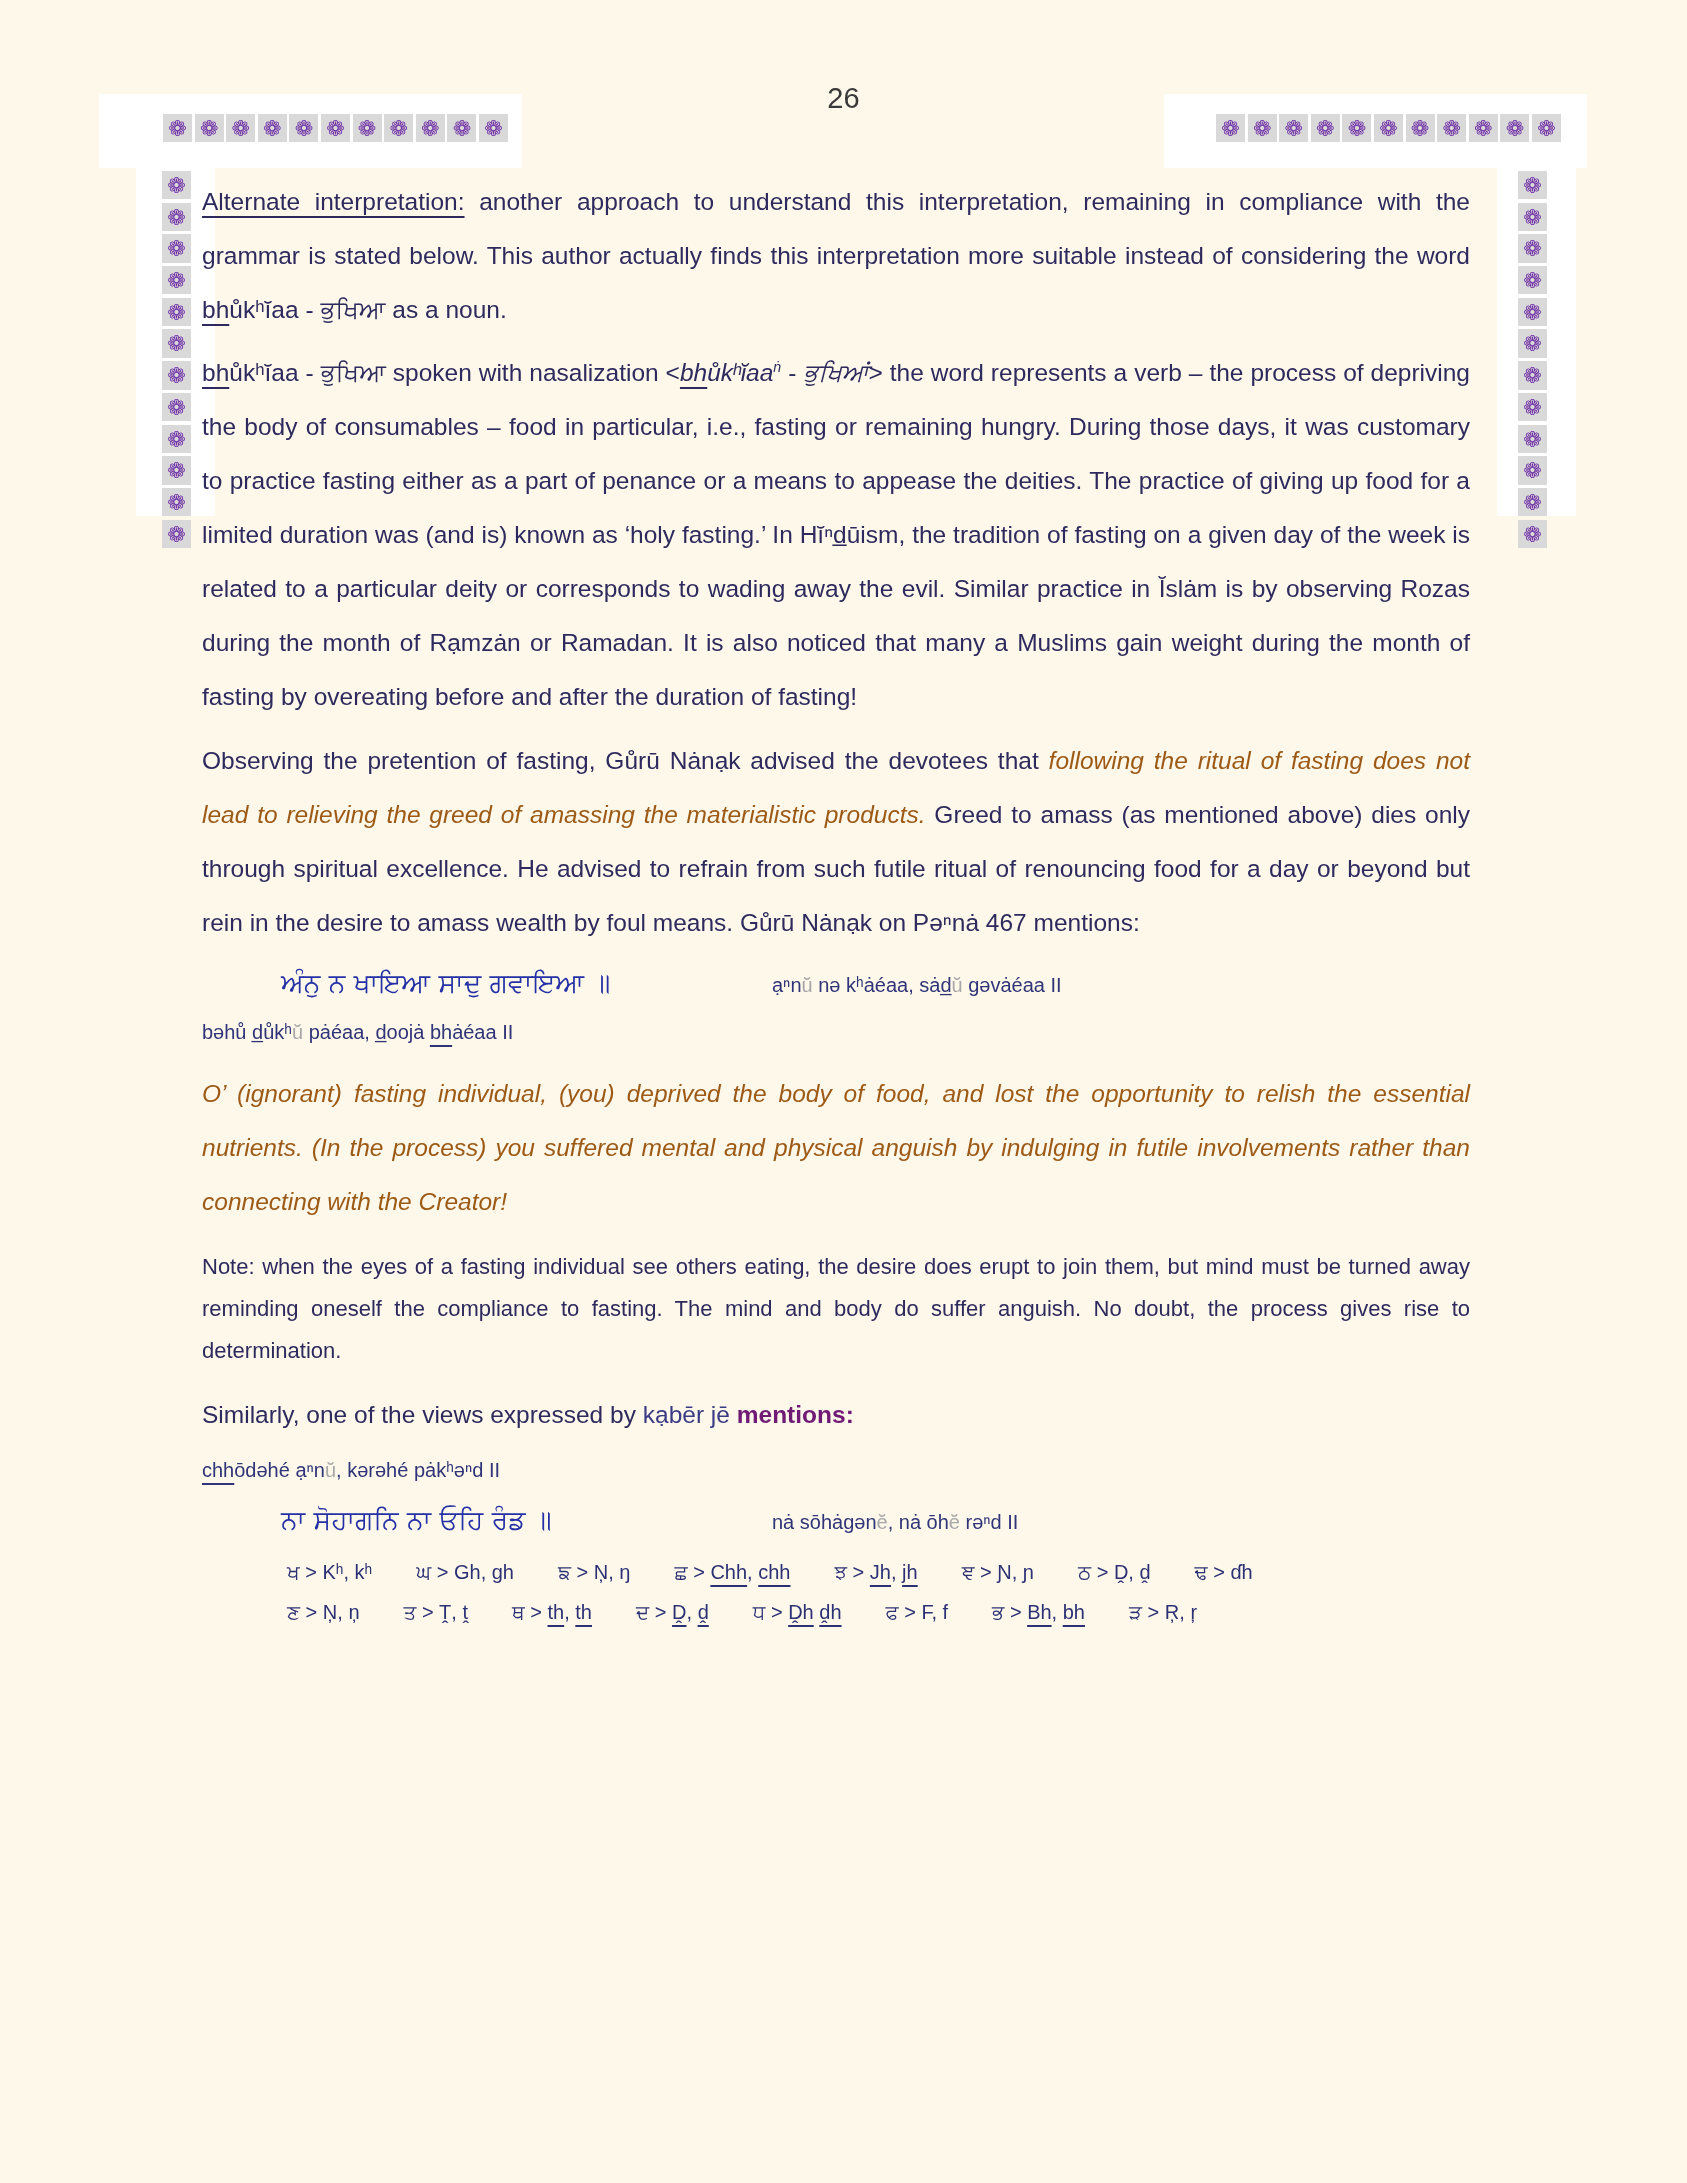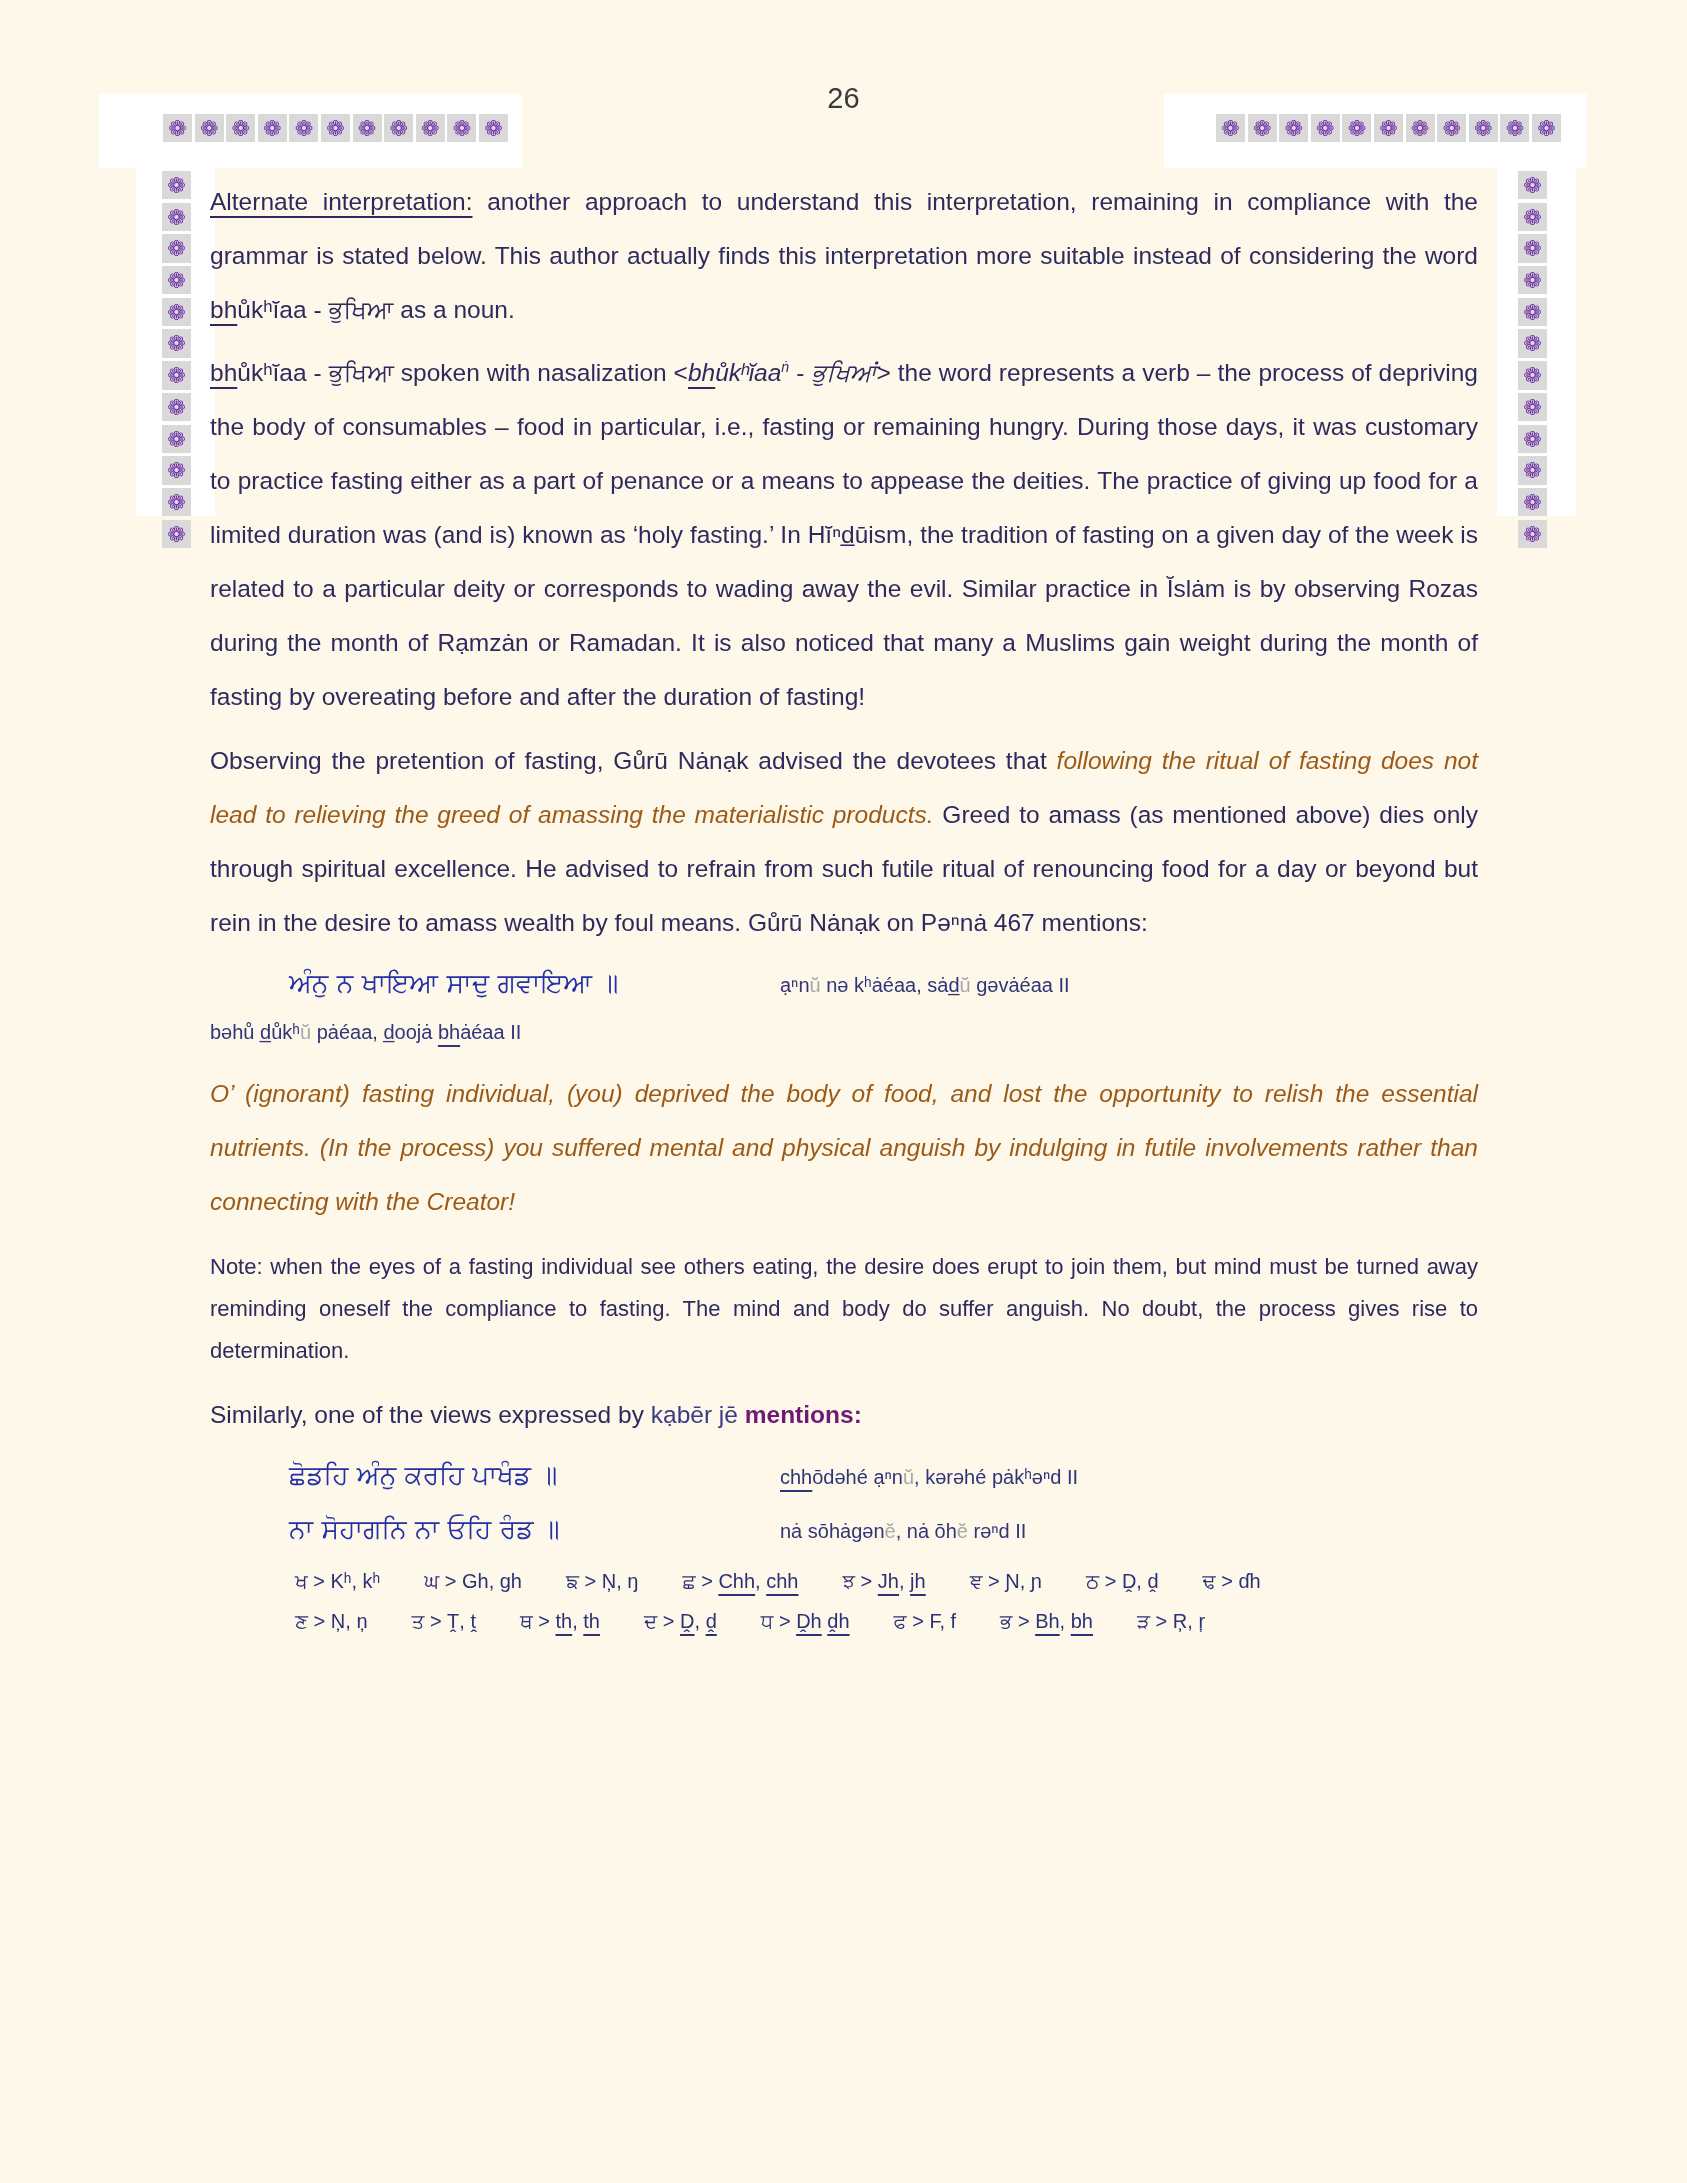--- a/index.html
+++ b/index.html
@@ -20,21 +20,21 @@
   #strip-tr{left:1216px;top:114px;}
   #strip-l{left:162px;top:171px;}
   #strip-r{left:1518px;top:171px;}
   .flower{width:29px;height:28.4px;background:#D9D9D9;color:#7133A7;
           font-size:22px;line-height:29px;text-align:center;
           font-family:"DejaVu Sans",sans-serif;}
 
   .pagenum{position:absolute;top:82px;left:0;width:100%;text-align:center;
            font-size:29px;color:#3A3A3A;}
 
-  .content{position:absolute;left:210px;top:175px;width:1268px;color:#2E2A5E;}
+  .content{position:absolute;left:202px;top:175px;width:1268px;color:#2E2A5E;}
   .content p{margin:0 0 9.3px 0;font-size:24.5px;line-height:54px;text-align:justify;}
   .note{font-size:22px !important;line-height:42px !important;margin-top:17px !important;}
   .similarly{margin-top:16px !important;text-align:left !important;}
   .translation{color:#9D5A16;font-style:italic;margin-top:17px !important;}
 
   
   .u{text-decoration:underline;text-decoration-thickness:2px;text-underline-offset:6px;}
   .gy{color:#A8A8A8;}
   .it{font-style:italic;}
   .br{color:#9D5A16;font-style:italic;}
@@ -142,21 +142,20 @@
     </div>
 
     <p class="translation"><span>O’ (ignorant) fasting individual, (you) deprived the body of food, and lost the opportunity to relish the essential nutrients. (In the process) you suffered mental and physical anguish by indulging in futile involvements rather than connecting with the Creator!</span></p>
 
     <p class="note"><span>Note: when the eyes of a fasting individual see others eating, the desire does erupt to join them, but mind must be turned away reminding oneself the compliance to fasting. The mind and body do suffer anguish. No doubt, the process gives rise to determination.</span></p>
 
     <p class="similarly"><span>Similarly, one of the views expressed by </span><span class="kb">kạbēr jē</span><span> </span><span class="mn">mentions:</span></p>
 
     <div class="verse-block">
       <div class="vrow">
-        <div class="vg">ਛੋਡਹਿ ਅੰਨੁ ਕਰਹਿ ਪਾਖੰਡ ॥</div>
         <div class="vt"><span class="u">chh</span><span>ōdəhé ạⁿn</span><span class="gy">ŭ</span><span>, kərəhé pȧkʰəⁿd II</span></div>
       </div>
       <div class="vrow">
         <div class="vg">ਨਾ ਸੋਹਾਗਨਿ ਨਾ ਓਹਿ ਰੰਡ ॥</div>
         <div class="vt"><span>nȧ  sōhȧgən</span><span class="gy">ĕ</span><span>, nȧ  ōh</span><span class="gy">ĕ</span><span> rəⁿd II</span></div>
       </div>
     </div>
 
     <div class="legend">
       <div class="legend-row">

